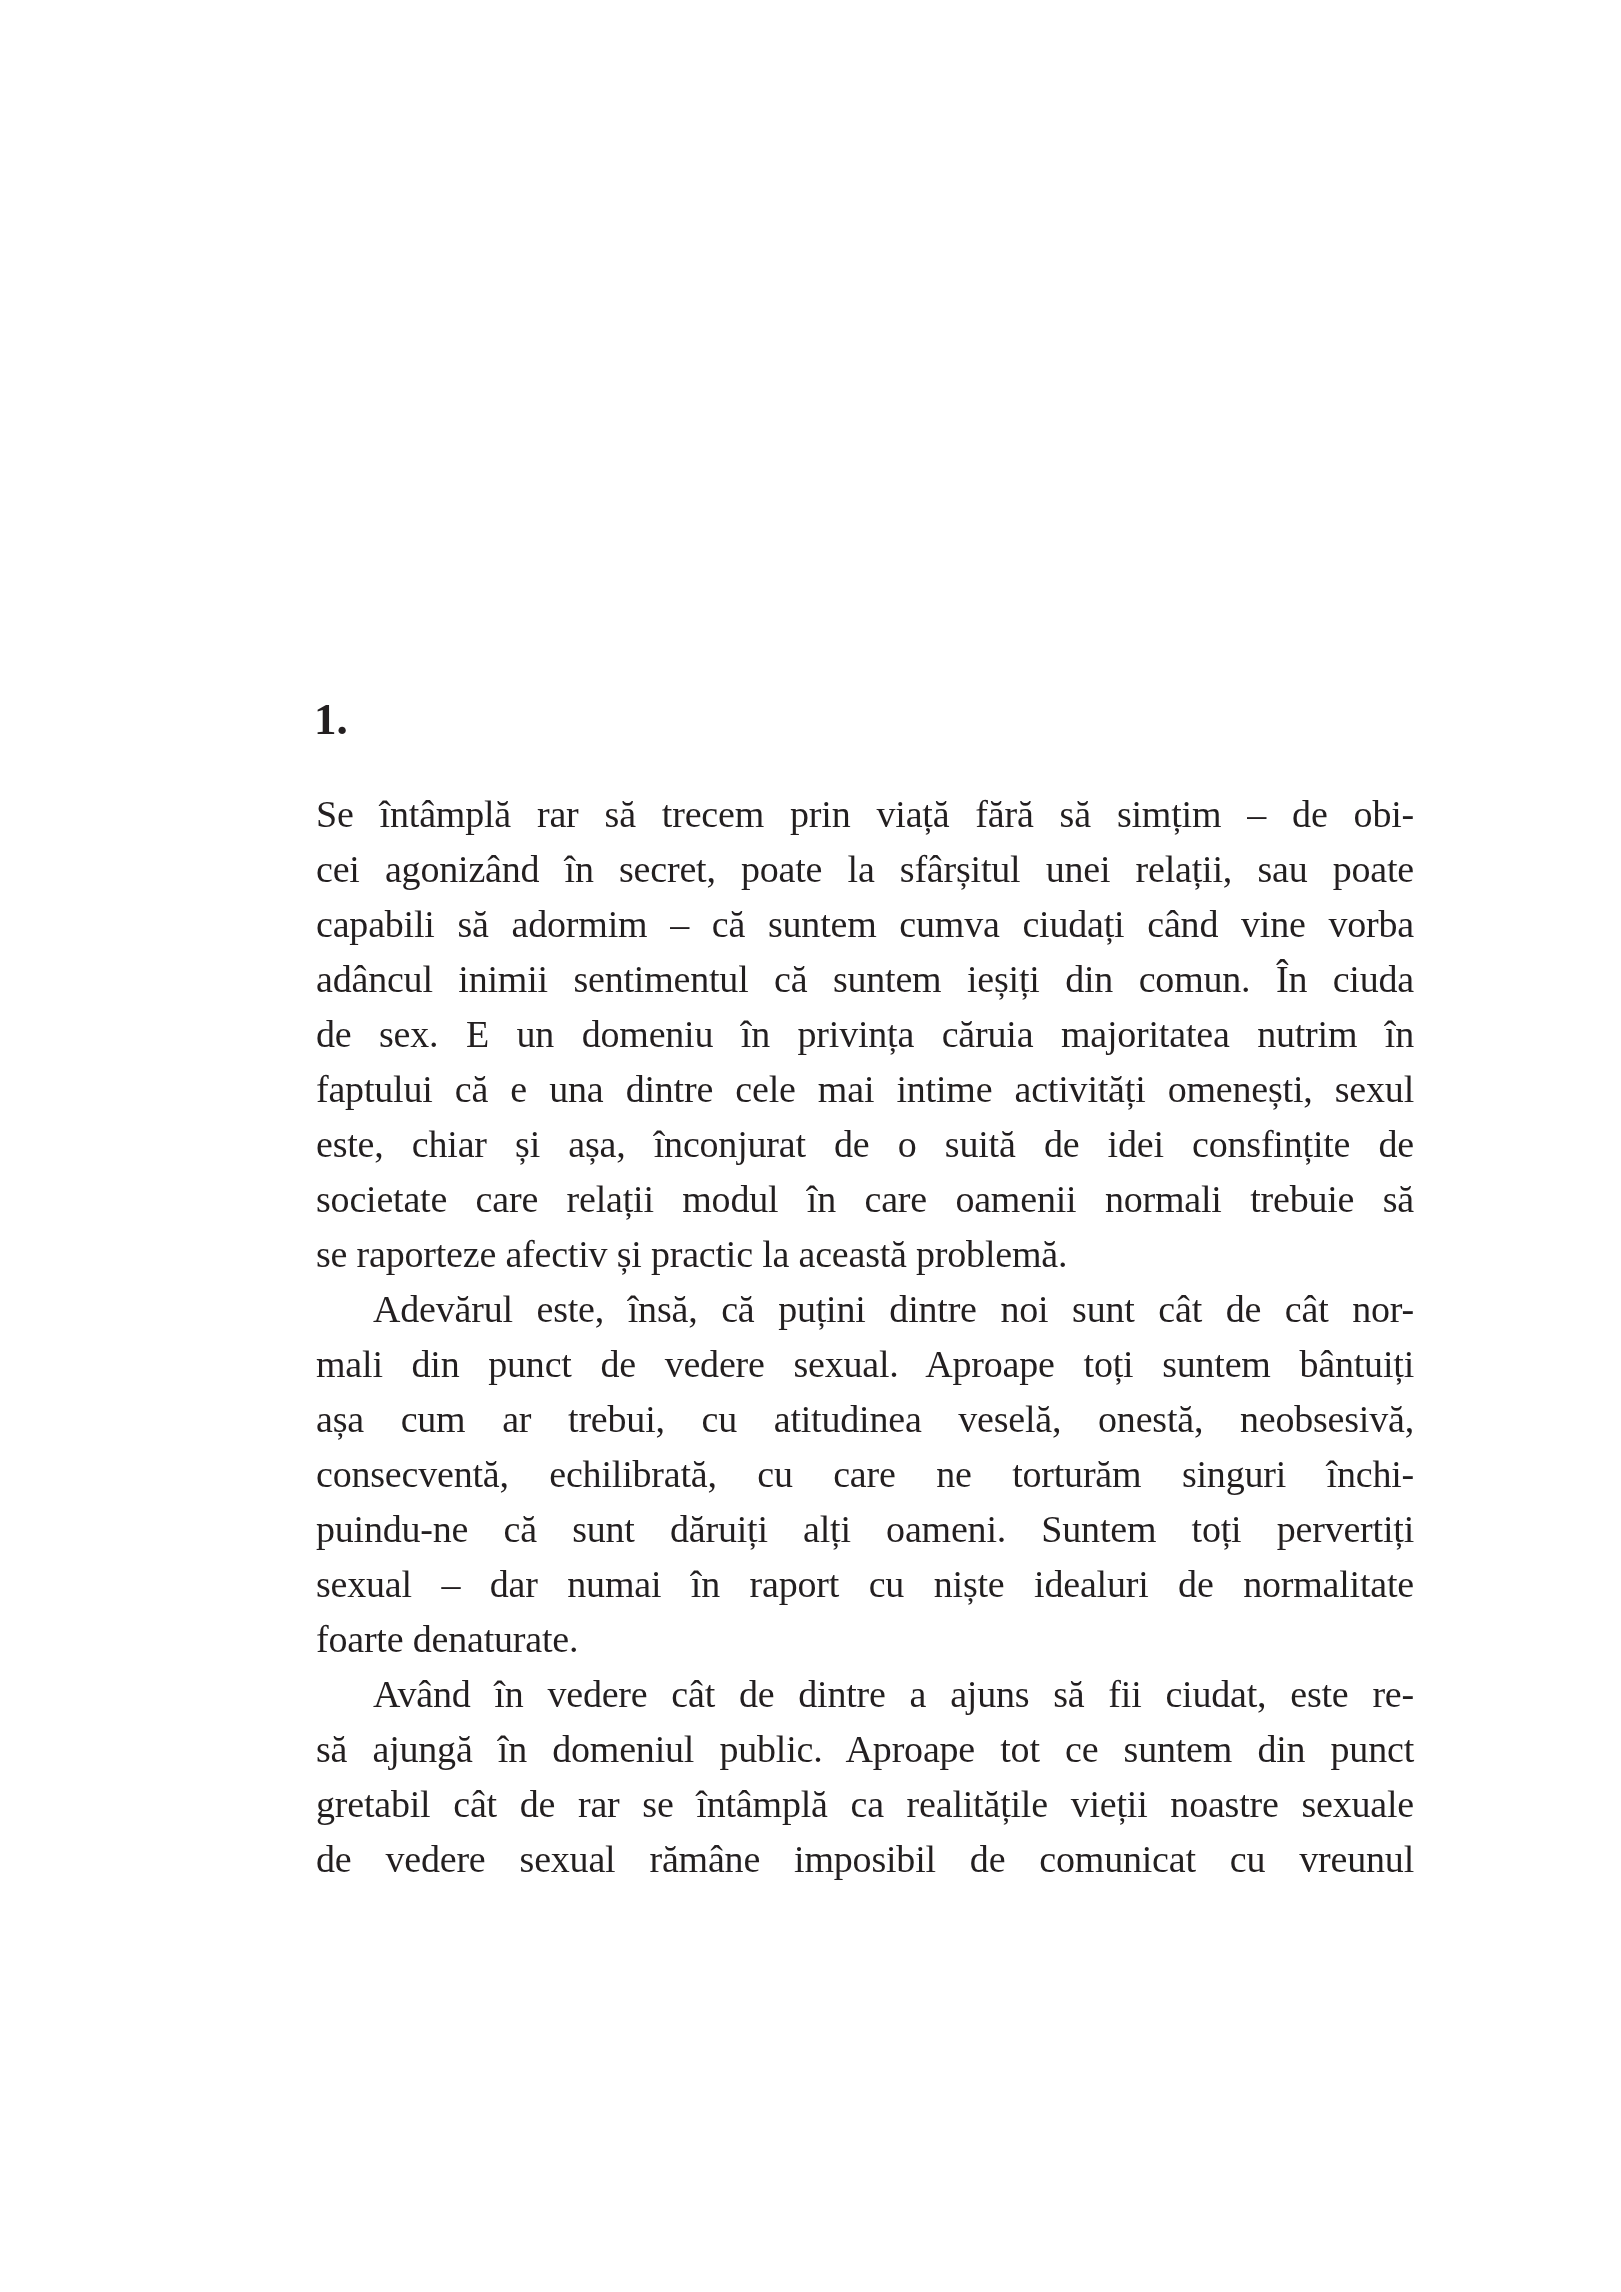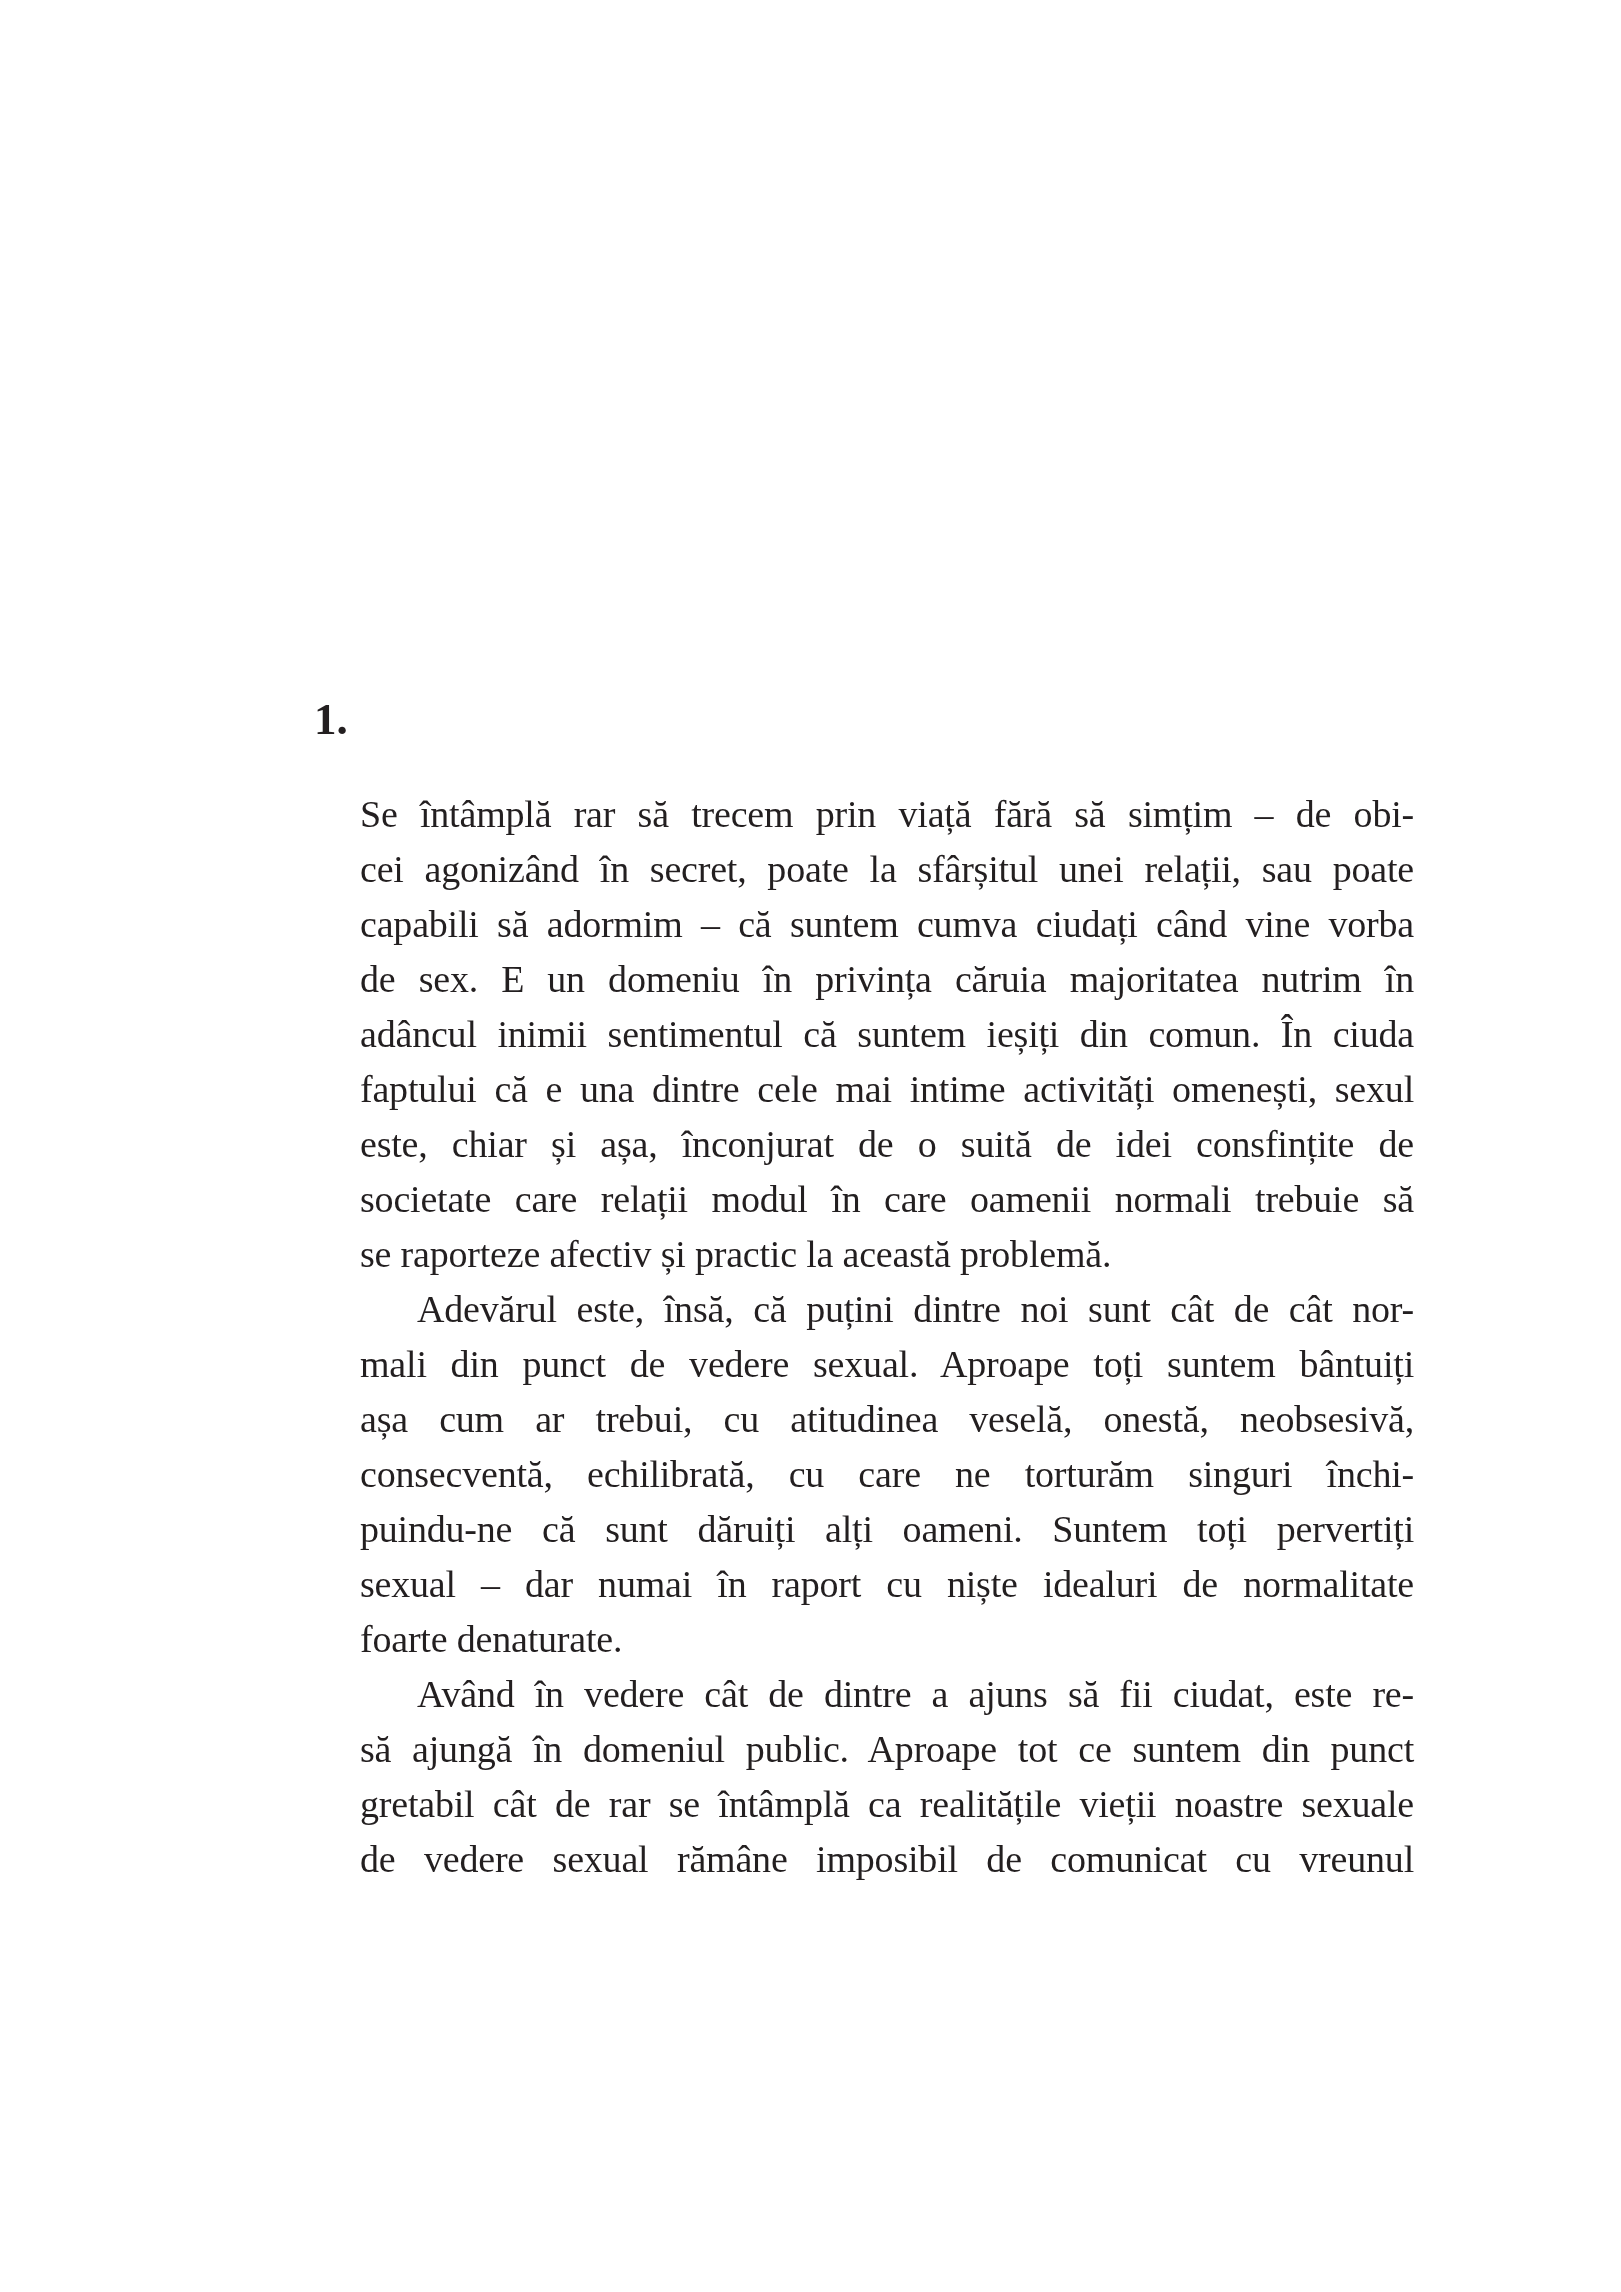--- a/index.html
+++ b/index.html
@@ -40,21 +40,20 @@
     line-height: 55px;
     letter-spacing: -0.2px;
   }
   .line {
     display: block;
     height: 55px;
     white-space: nowrap;
     text-align: justify;
     text-align-last: justify;
     overflow: visible;
-    margin-left: 44px;
   }
   .line.indent {
     padding-left: 57px;
   }
   .line.last {
     text-align: left;
     text-align-last: left;
   }
 </style>
 </head>
@@ -63,22 +62,22 @@
 <div class="page">
 
   <h1 class="chapter-number">1.</h1>
 
   <div class="body-text">
 
     <div class="paragraph">
       <span class="line">Se întâmplă rar să trecem prin viață fără să simțim – de obi-</span>
       <span class="line">cei agonizând în secret, poate la sfârșitul unei relații, sau poate</span>
       <span class="line">capabili să adormim – că suntem cumva ciudați când vine vorba</span>
+      <span class="line">adâncul inimii sentimentul că suntem ieșiți din comun. În ciuda</span>
       <span class="line">de sex. E un domeniu în privința căruia majoritatea nutrim în</span>
-      <span class="line">adâncul inimii sentimentul că suntem ieșiți din comun. În ciuda</span>
       <span class="line">faptului că e una dintre cele mai intime activități omenești, sexul</span>
       <span class="line">este, chiar și așa, înconjurat de o suită de idei consfințite de</span>
       <span class="line">societate care relații modul în care oamenii normali trebuie să</span>
       <span class="line last">se raporteze afectiv și practic la această problemă.</span>
     </div>
 
     <div class="paragraph">
       <span class="line indent">Adevărul este, însă, că puțini dintre noi sunt cât de cât nor-</span>
       <span class="line">mali din punct de vedere sexual. Aproape toți suntem bântuiți</span>
       <span class="line">așa cum ar trebui, cu atitudinea veselă, onestă, neobsesivă,</span>

